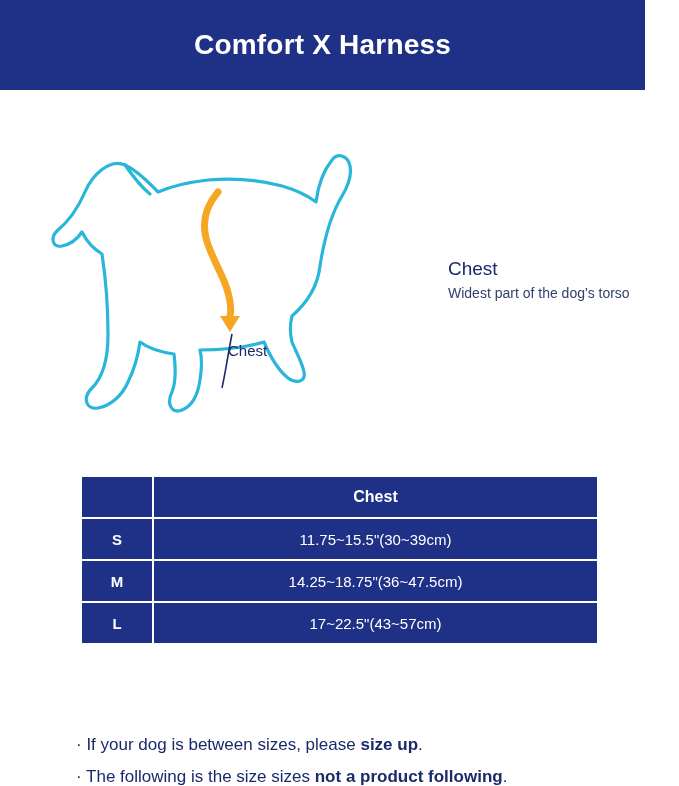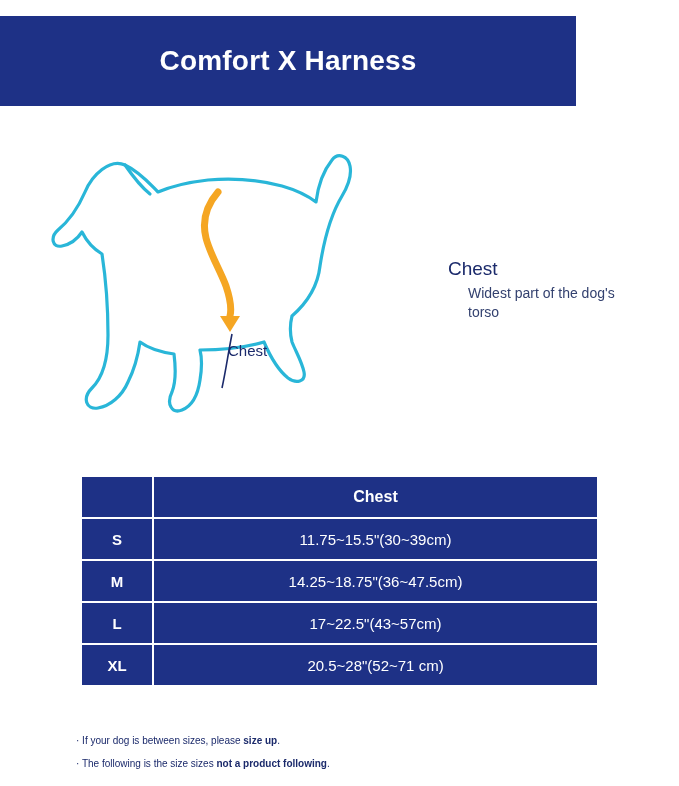--- a/index.html
+++ b/index.html
@@ -16,22 +16,22 @@
   }
   .page {
     position: relative;
     width: 679px;
     height: 786px;
   }
   
   .header {
     position: absolute;
     left: 0;
-    top: 16px;
-    width: 576px;
+    top: 0;
+    width: 645px;
     height: 90px;
     background: #1e3186;
     display: flex;
     align-items: center;
     justify-content: center;
   }
   .header-title {
     color: #ffffff;
     font-size: 28px;
     font-weight: bold;
@@ -65,21 +65,20 @@
   }
   .legend-title {
     font-size: 19px;
     color: #1b2a6b;
     margin-bottom: 4px;
   }
   .legend-desc {
     font-size: 14px;
     color: #33416f;
     line-height: 1.35;
-    margin-left: 20px;
   }
   
   .table-wrap {
     position: absolute;
     left: 80px;
     top: 475px;
     width: 519px;
   }
   table.size-table {
     border-collapse: separate;
@@ -112,21 +111,21 @@
     font-size: 15px;
   }
   
   .notes {
     position: absolute;
     left: 76px;
     top: 735px;
     width: 540px;
   }
   .note {
-    font-size: 10px;
+    font-size: 17px;
     color: #1b2a6b;
     margin-bottom: 12px;
     white-space: nowrap;
   }
   .note b {
     font-weight: bold;
   }
 </style>
 </head>
 <body>
@@ -190,24 +189,20 @@
           <td class="size-value">11.75~15.5"(30~39cm)</td>
         </tr>
         <tr>
           <td class="size-label">M</td>
           <td class="size-value">14.25~18.75"(36~47.5cm)</td>
         </tr>
         <tr>
           <td class="size-label">L</td>
           <td class="size-value">17~22.5"(43~57cm)</td>
         </tr>
-        <tr>
-          <td class="size-label">XL</td>
-          <td class="size-value">20.5~28"(52~71 cm)</td>
-        </tr>
       </tbody>
     </table>
   </div>
 
   <div class="notes">
     <div class="note">
       <span>· If your dog is between sizes, please </span><b>size up</b><span>.</span>
     </div>
     <div class="note">
       <span>· The following is the size sizes </span><b>not a product following</b><span>.</span>

